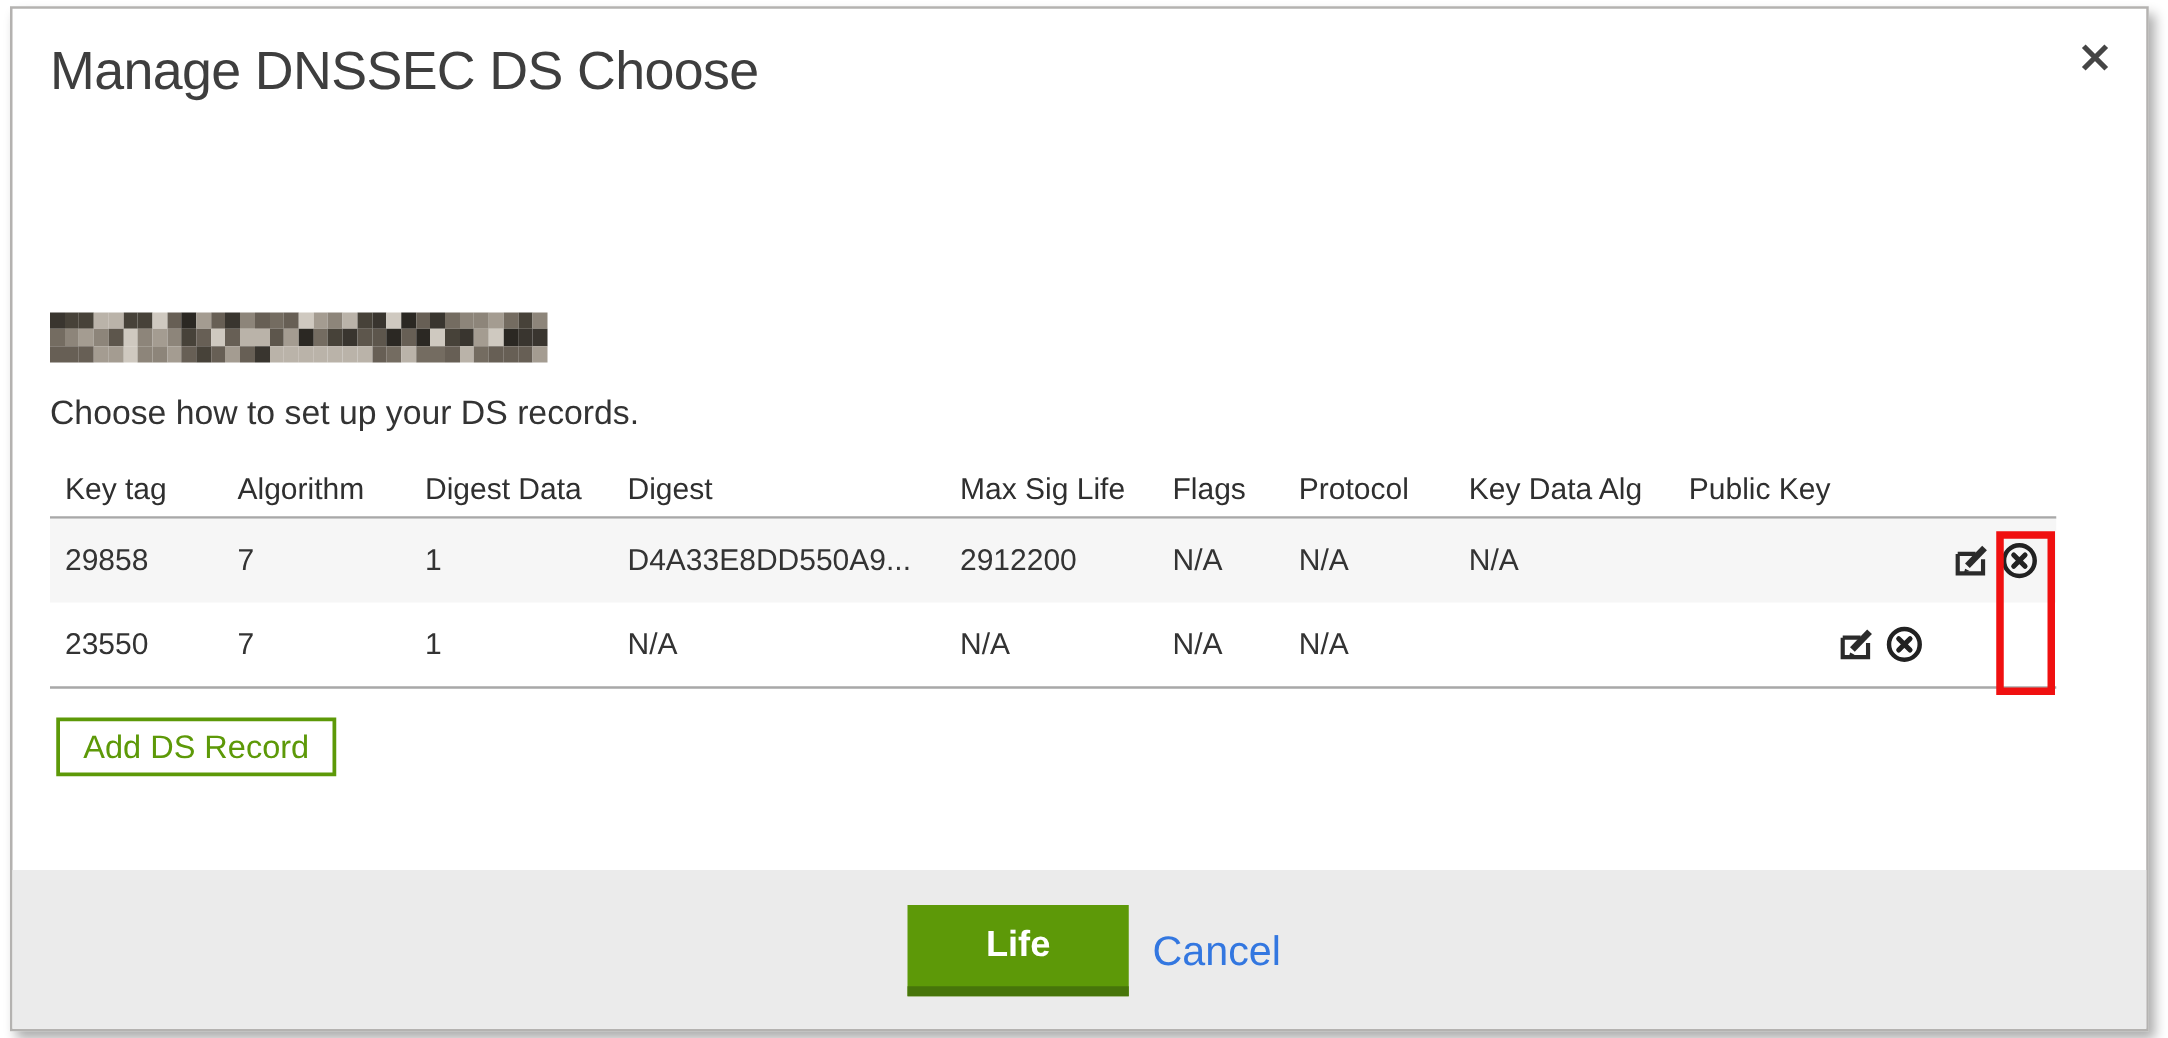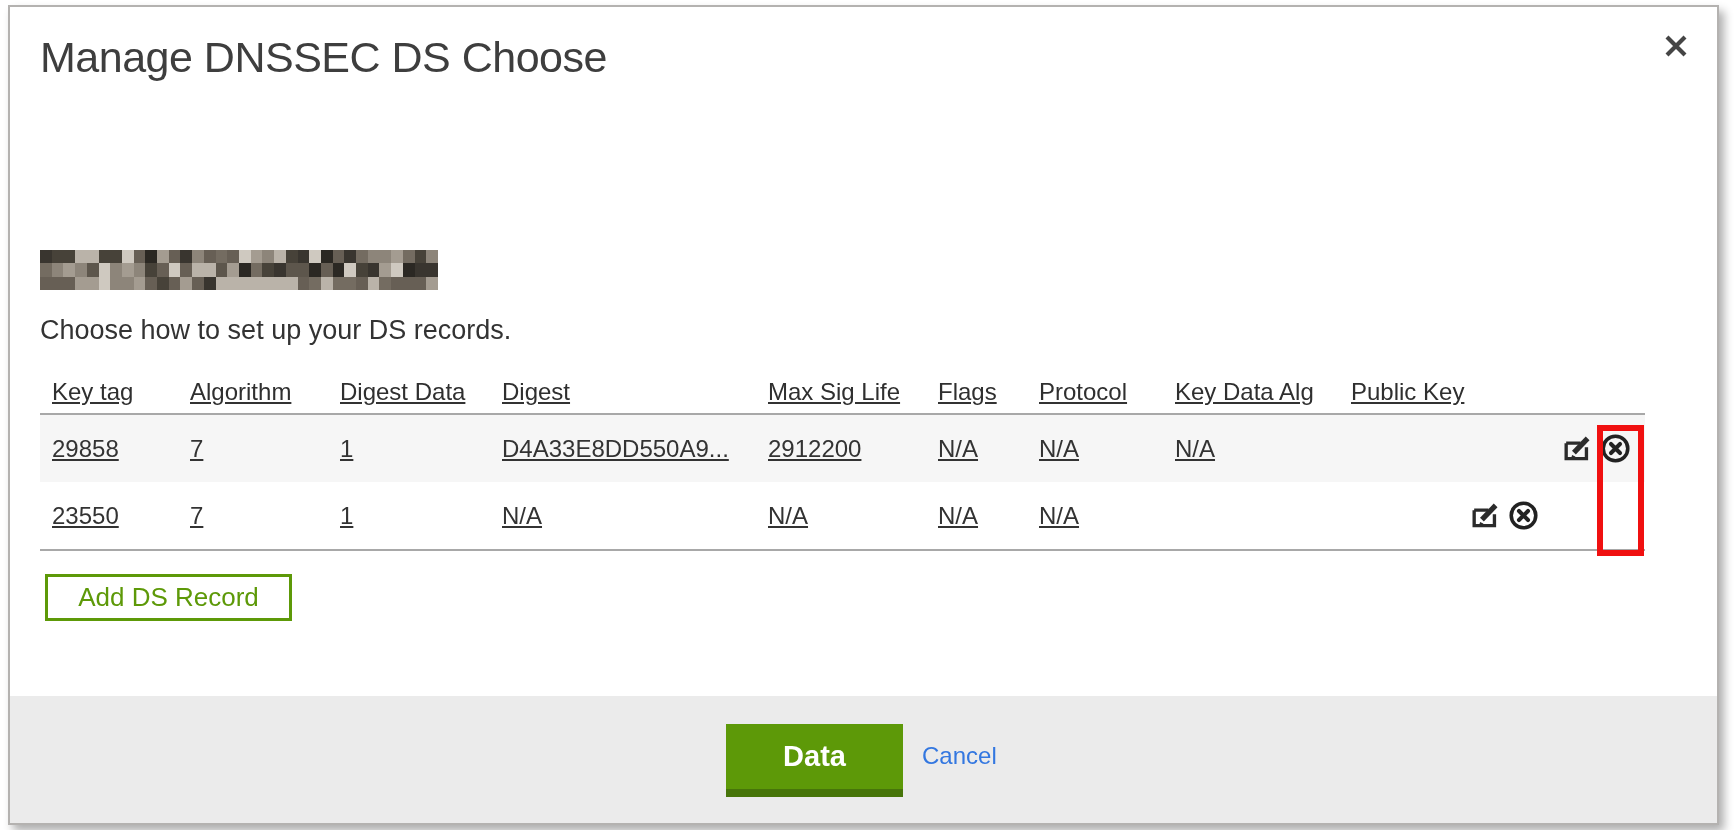--- a/index.html
+++ b/index.html
@@ -14,44 +14,44 @@
     font-weight:400; color:#3e3e3e; letter-spacing:-0.5px; }
 
   .close-btn { position:absolute; right:28px; top:26px; width:26px; height:26px;
     cursor:pointer; background:none; border:none; padding:0; }
 
   .domain-blur { position:absolute; left:30px; top:243px; width:398px; height:40px;
     display:grid; grid-template-columns:repeat(34,1fr); grid-template-rows:repeat(3,1fr); }
 
   .intro-text { position:absolute; left:30px; top:308px; font-size:27px; color:#333; }
 
-  .ds-table { position:absolute; left:30px; top:364px; width:1605px; font-size:24px;text-decoration:underline; }
+  .ds-table { position:absolute; left:30px; top:364px; width:1605px; font-size:24px; }
   .t-row { display:grid; align-items:center;
     grid-template-columns:138px 150px 162px 266px 170px 101px 136px 176px 214px 1fr; }
   .t-row > div { padding-left:12px; white-space:nowrap; overflow:hidden; }
   .t-head { height:44px; color:#2f2f2f; border-bottom:2px solid #a8a8a8; }
   .t-data { height:67px; }
   .t-data.alt { background:#f6f6f6; }
   .t-body { border-bottom:2px solid #a8a8a8; }
   .actions-cell { display:flex; justify-content:flex-end; align-items:center;
     gap:7px; padding-right:14px !important; }
   .icon-btn { background:none; border:none; padding:0; width:31px; height:31px;
     cursor:pointer; display:flex; align-items:center; justify-content:center; }
 
-  .add-btn { position:absolute; left:35px; top:567px; width:247px; height:47px;
+  .add-btn { position:absolute; left:35px; top:567px; width:224px; height:47px;
     background:#fff; border:3px solid #5d9908; color:#5d9908; font-size:26px;
     font-family:"Liberation Sans", sans-serif; cursor:pointer; }
 
   .footer { position:absolute; left:0; bottom:0; width:100%; height:127px;
     background:#ebebeb; }
   .save-btn { position:absolute; left:716px; top:28px; width:177px; height:73px;
     background:#5d9908; border:none; border-bottom:8px solid #47750a;
     color:#fff; font-size:29px; font-weight:bold; cursor:pointer;
     font-family:"Liberation Sans", sans-serif; }
-  .cancel-link { position:absolute; left:912px; top:46px; font-size:24px;
+  .cancel-link { position:absolute; left:912px; top:46px; font-size:33px;
     color:#3377e0; text-decoration:none; cursor:pointer; }
 
   .highlight-box { position:absolute; left:1587px; top:418px; width:47px;
     height:131px; border:6px solid #f01010; pointer-events:none; }
 
   svg { display:block; }
 </style>
 </head>
 <body>
 
@@ -248,19 +248,19 @@
             </span>
           </button>
         </div>
       </div>
     </div>
   </div>
 
   <button class="add-btn">Add DS Record</button>
 
   <div class="footer">
-    <button class="save-btn">Data</button>
+    <button class="save-btn">Life</button>
     <a class="cancel-link">Cancel</a>
   </div>
 
   <div class="highlight-box"></div>
 
 </div>
 
 </body></html>

